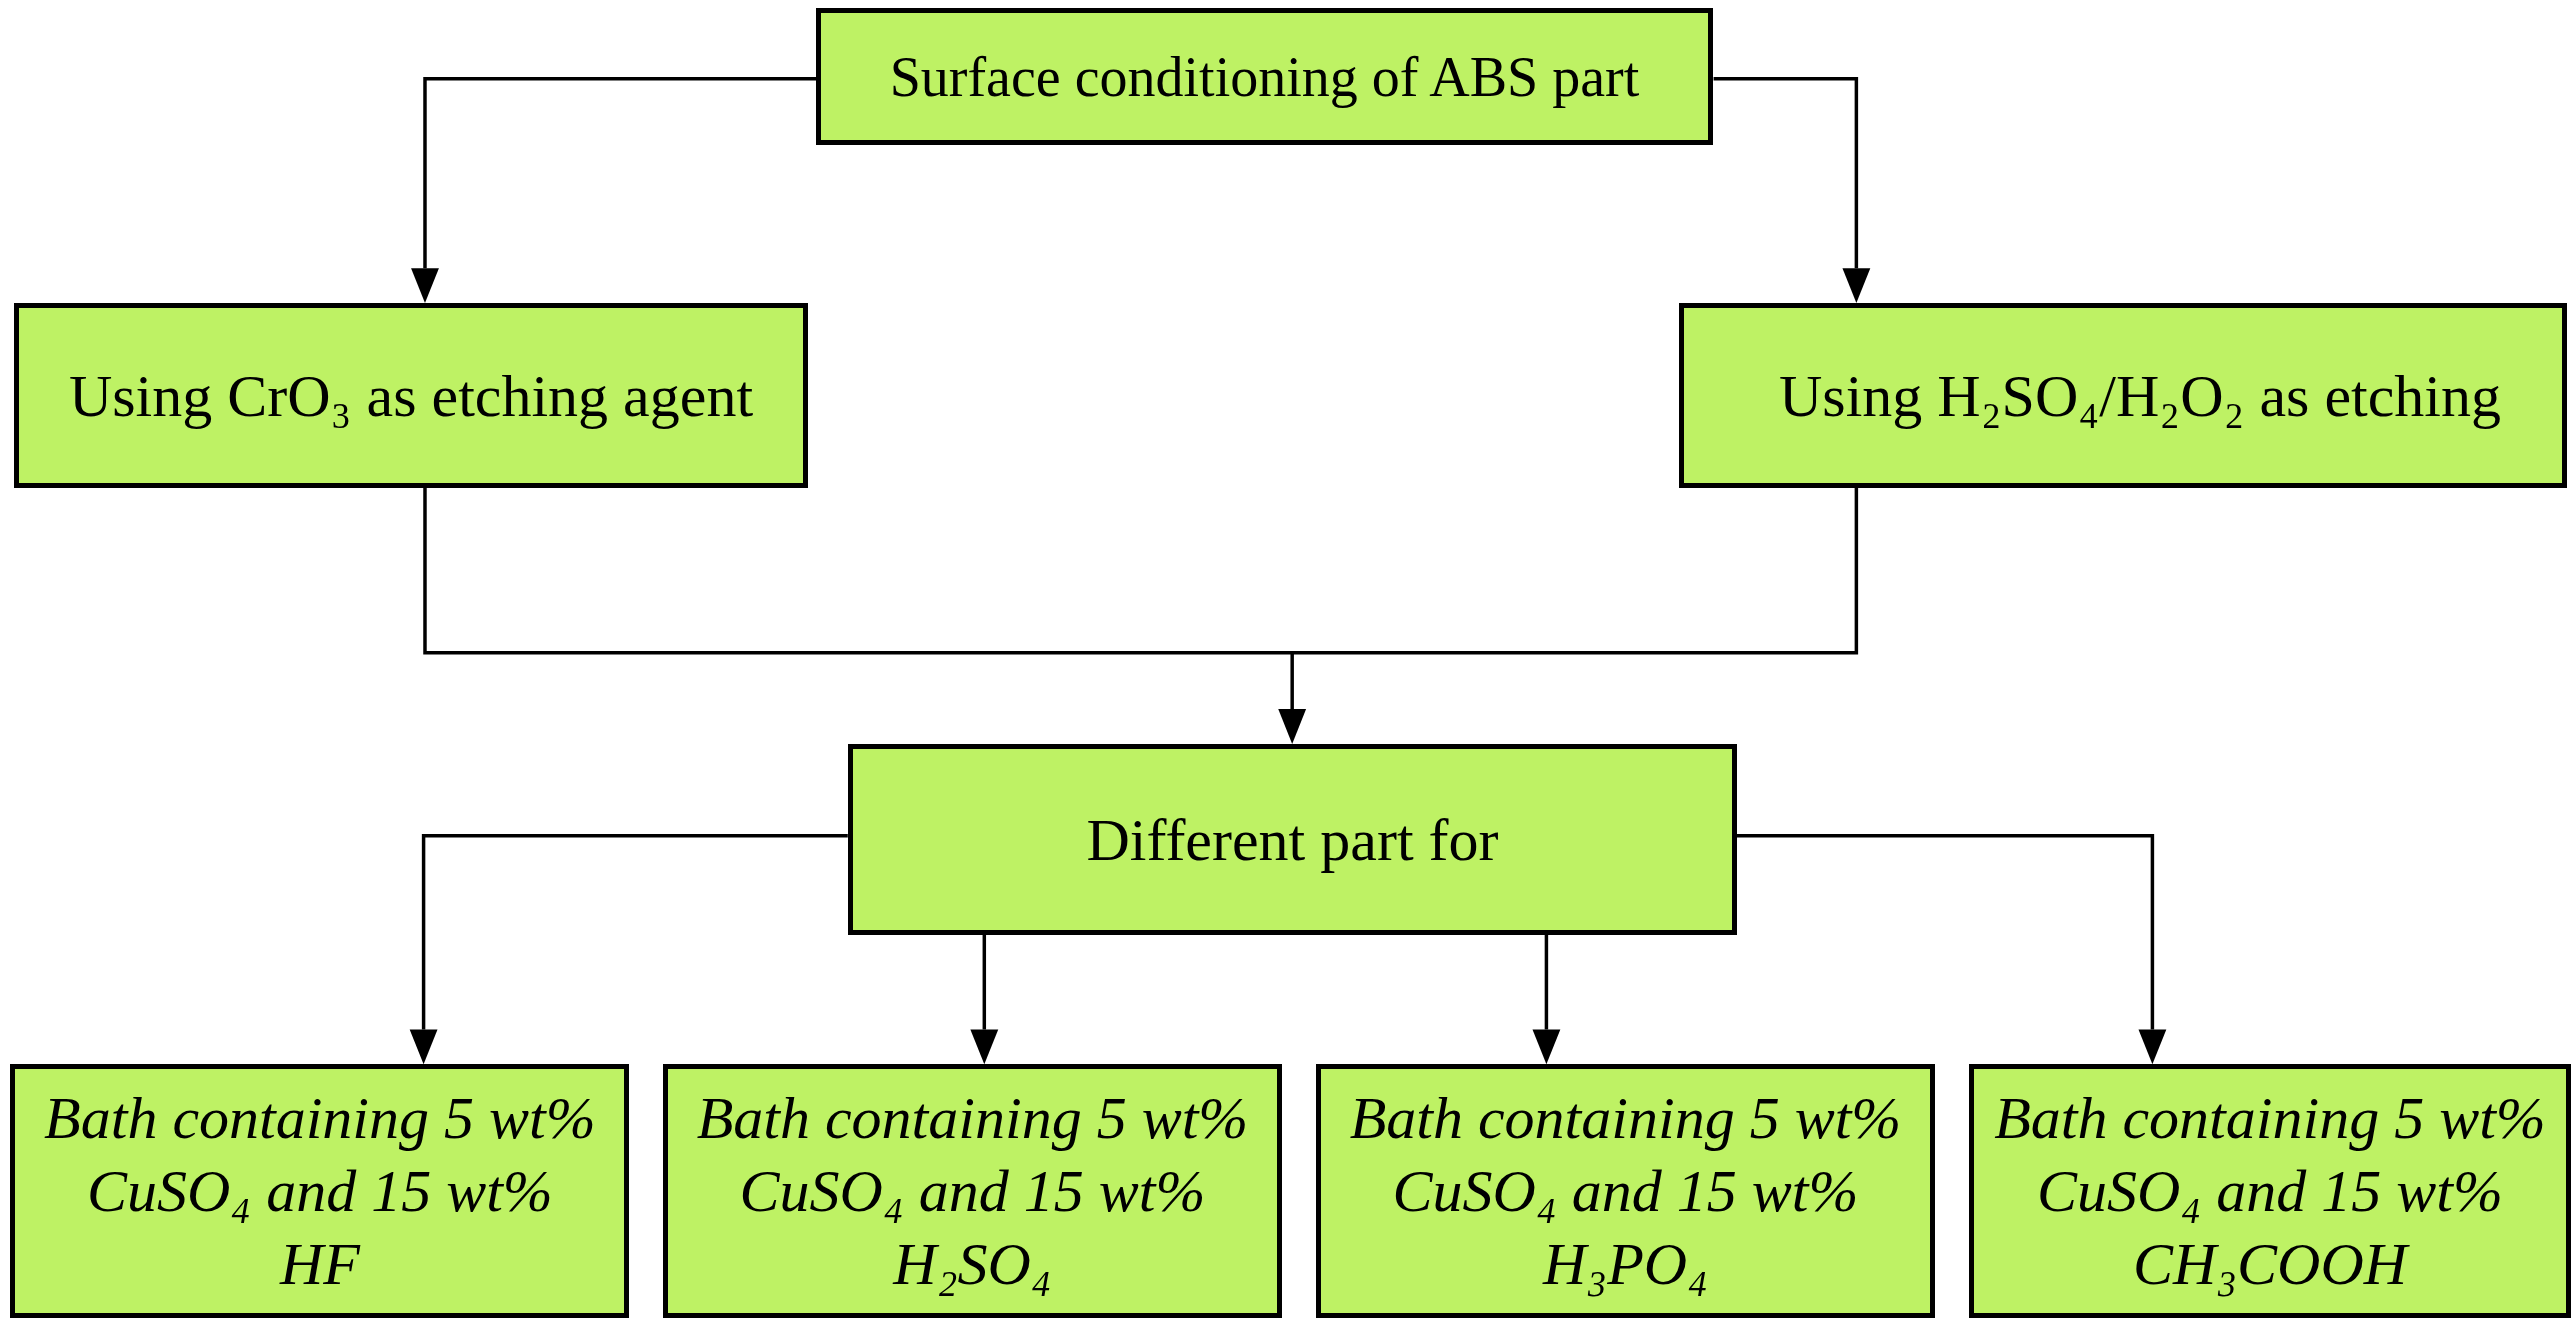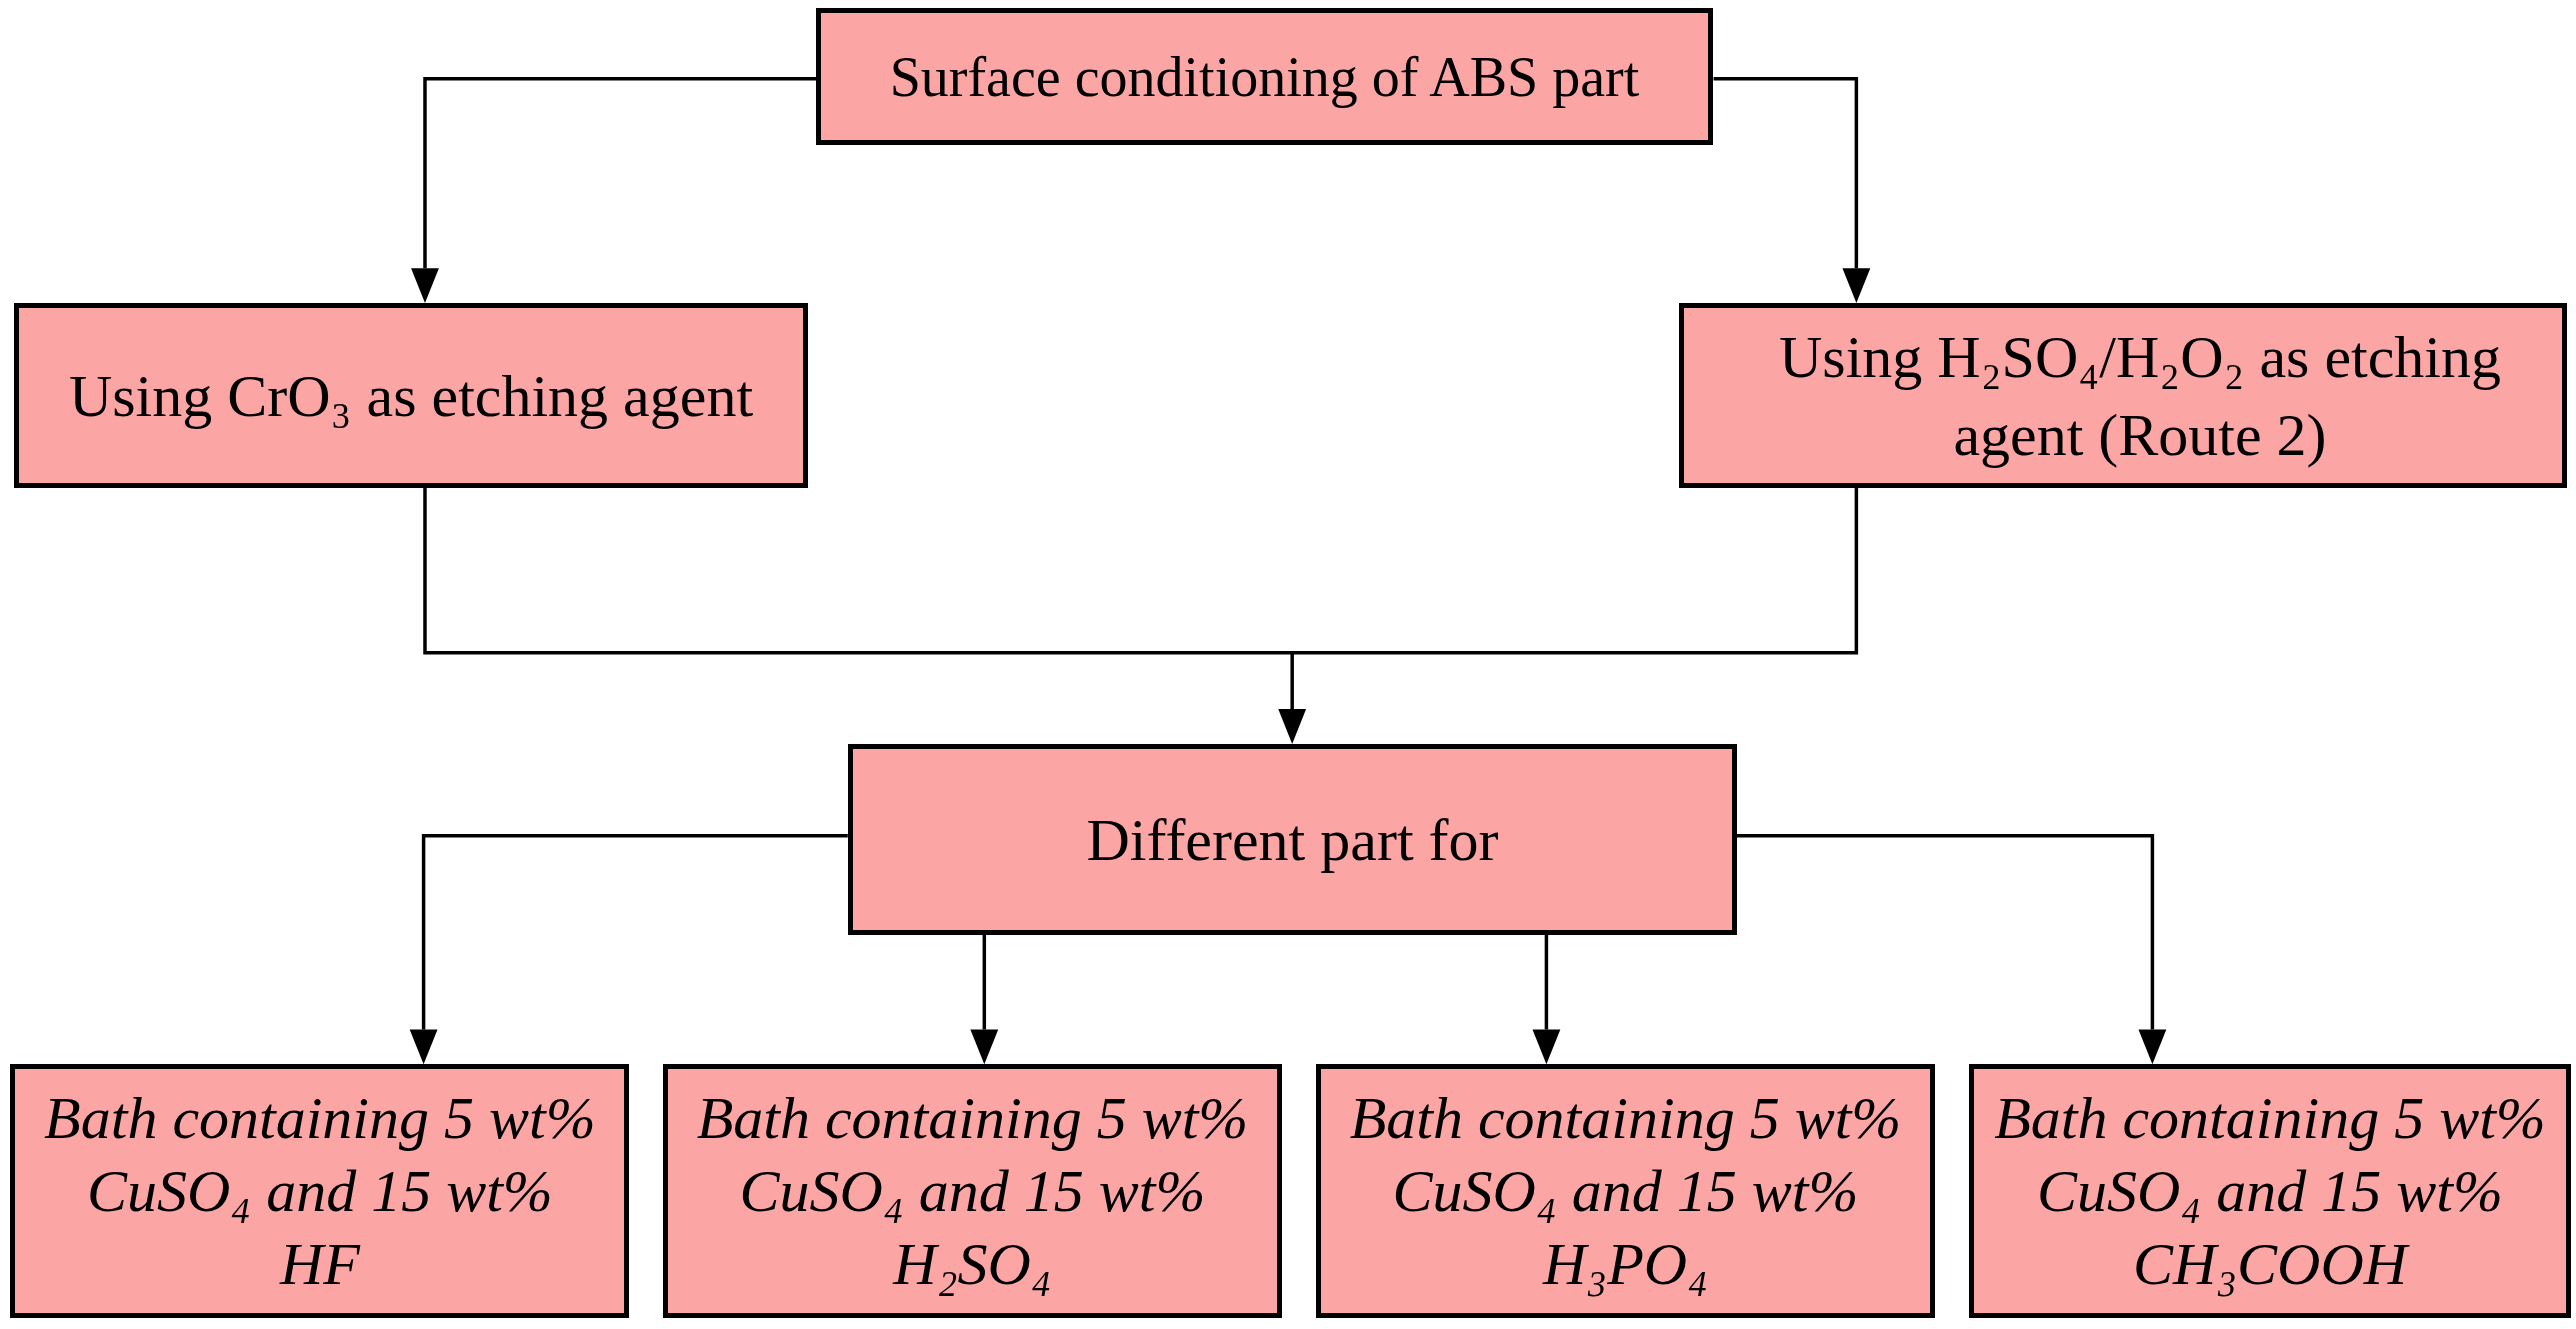--- a/index.html
+++ b/index.html
@@ -20,21 +20,21 @@
     position: absolute;
     left: 0;
     top: 0;
     width: 2576px;
     height: 1329px;
   }
   .node {
     position: absolute;
     box-sizing: border-box;
     border: 5.6px solid #000000;
-    background: #fca5a5;
+    background: #bef264;
     display: flex;
     flex-direction: column;
     align-items: center;
     justify-content: center;
     text-align: center;
     font-size: 60px;
     line-height: 78px;
   }
   .node .tline {
     white-space: nowrap;
@@ -80,21 +80,20 @@
   <div class="node" id="node-surface">
     <div class="tline">Surface conditioning of ABS part</div>
   </div>
 
   <div class="node" id="node-route1">
     <div class="tline">Using CrO₃ as etching agent</div>
   </div>
 
   <div class="node" id="node-route2">
     <div class="tline">Using H₂SO₄/H₂O₂ as etching</div>
-    <div class="tline">agent (Route 2)</div>
   </div>
 
   <div class="node" id="node-baths">
     <div class="tline">Different part for</div>
   </div>
 
   <div class="node bath-node" id="node-bath1">
     <div class="tline">Bath containing 5 wt%</div>
     <div class="tline">CuSO₄ and 15 wt%</div>
     <div class="tline">HF</div>

